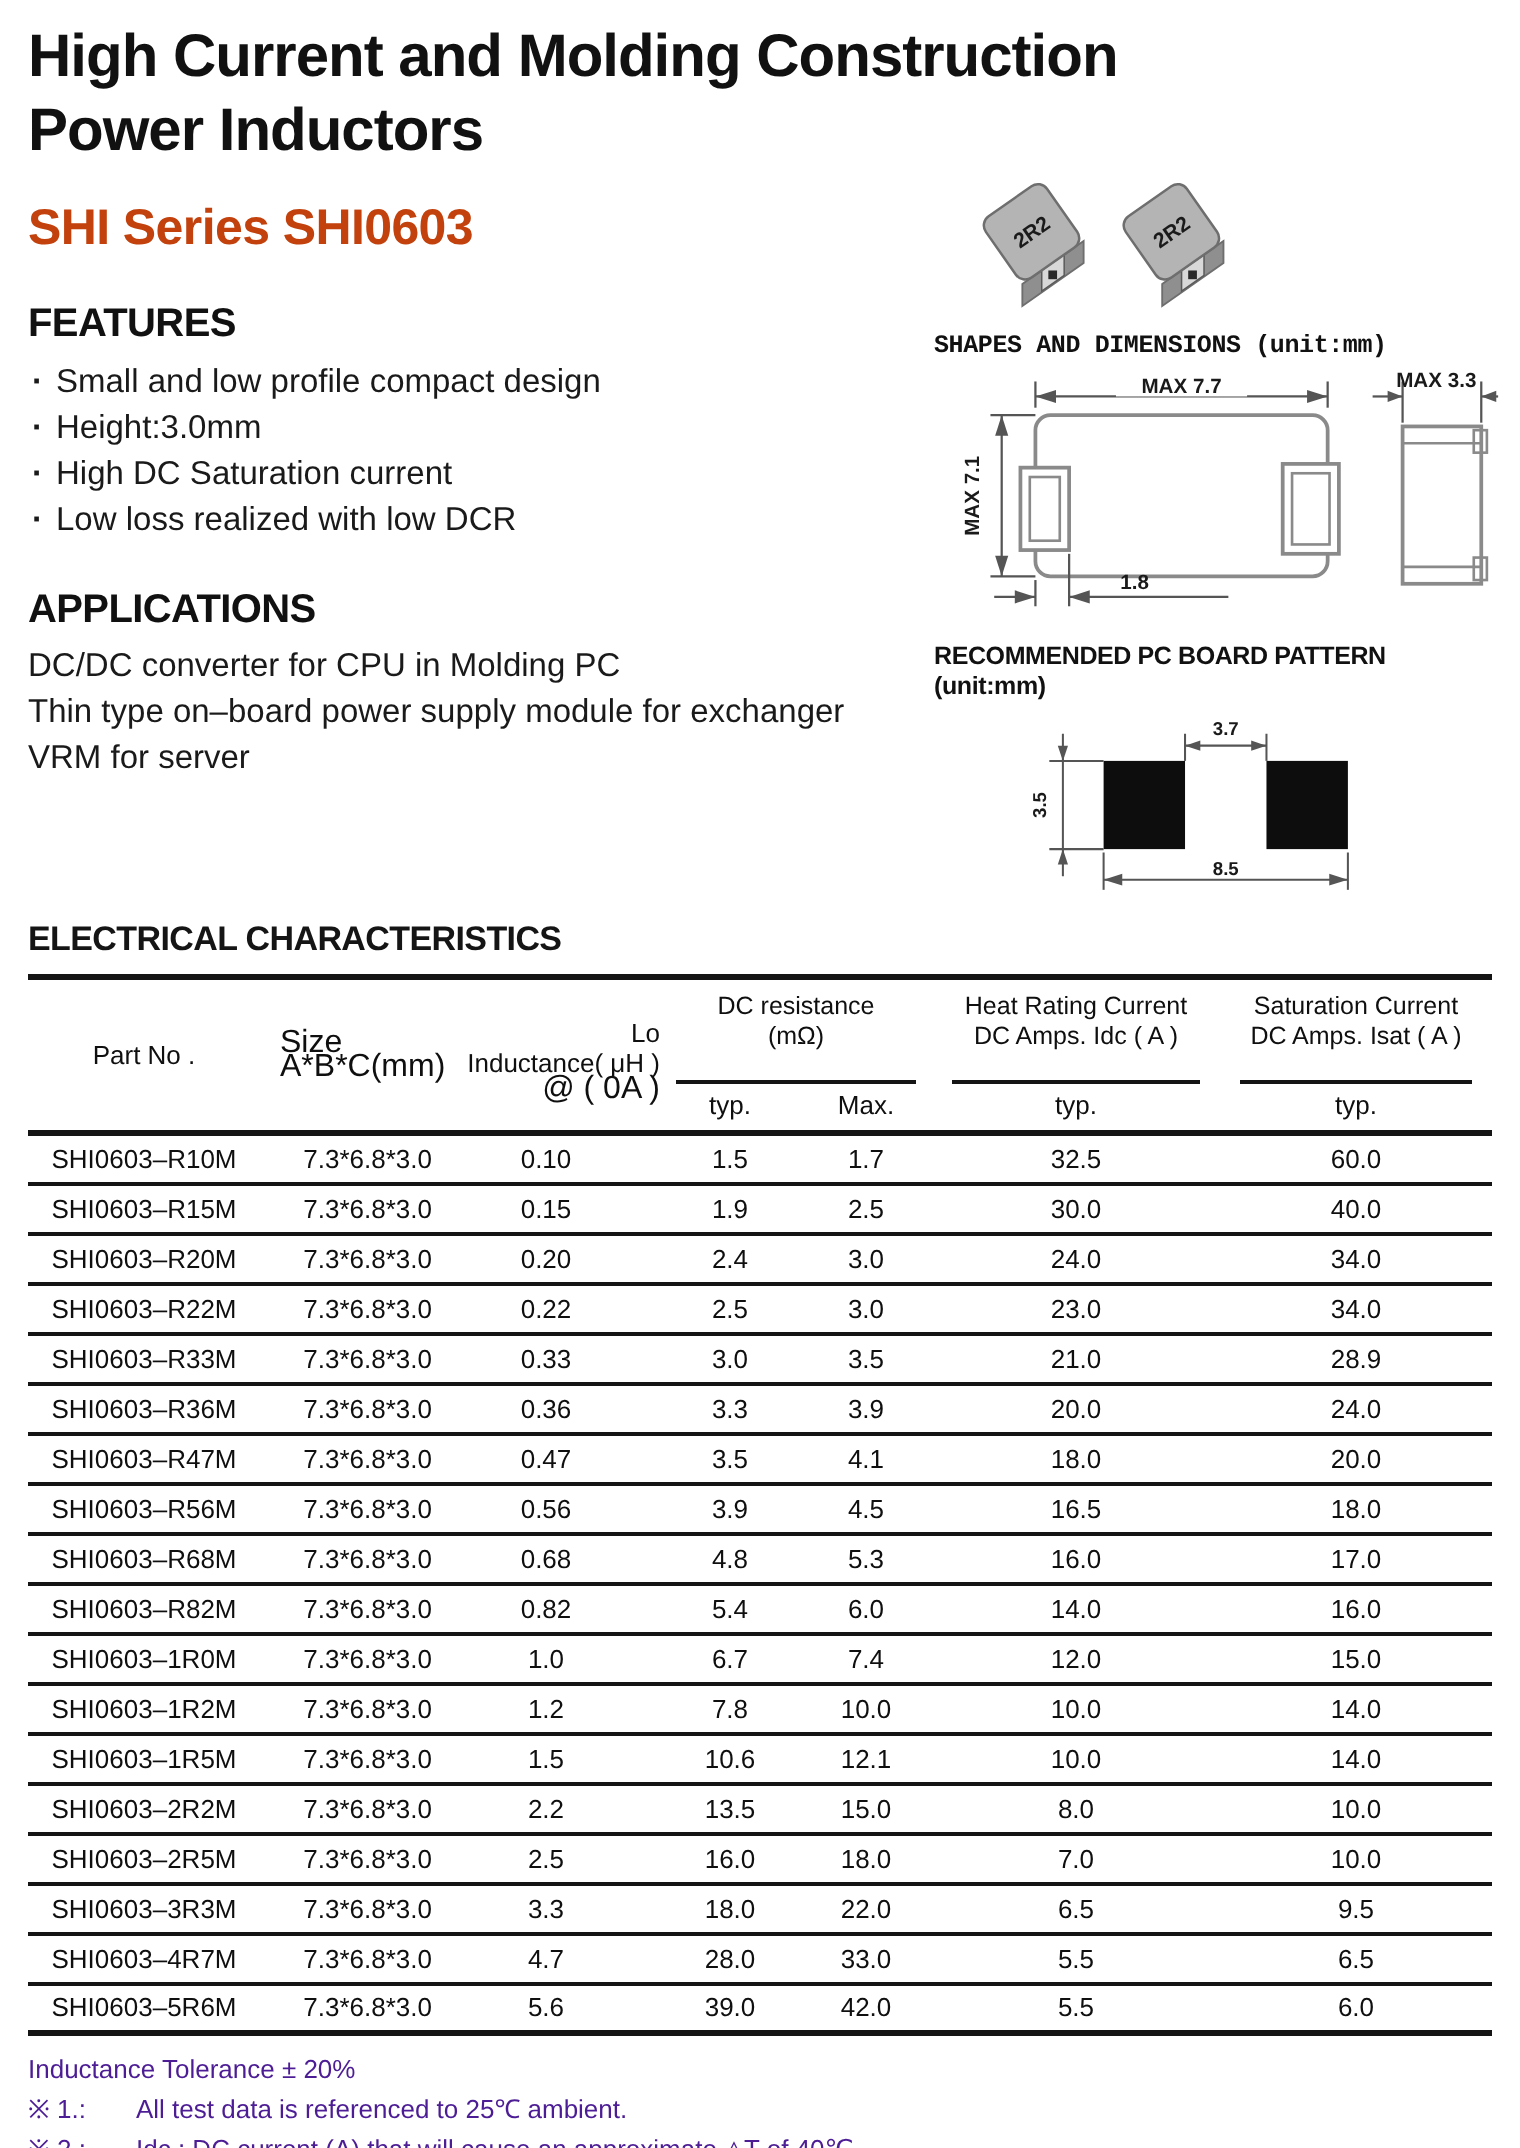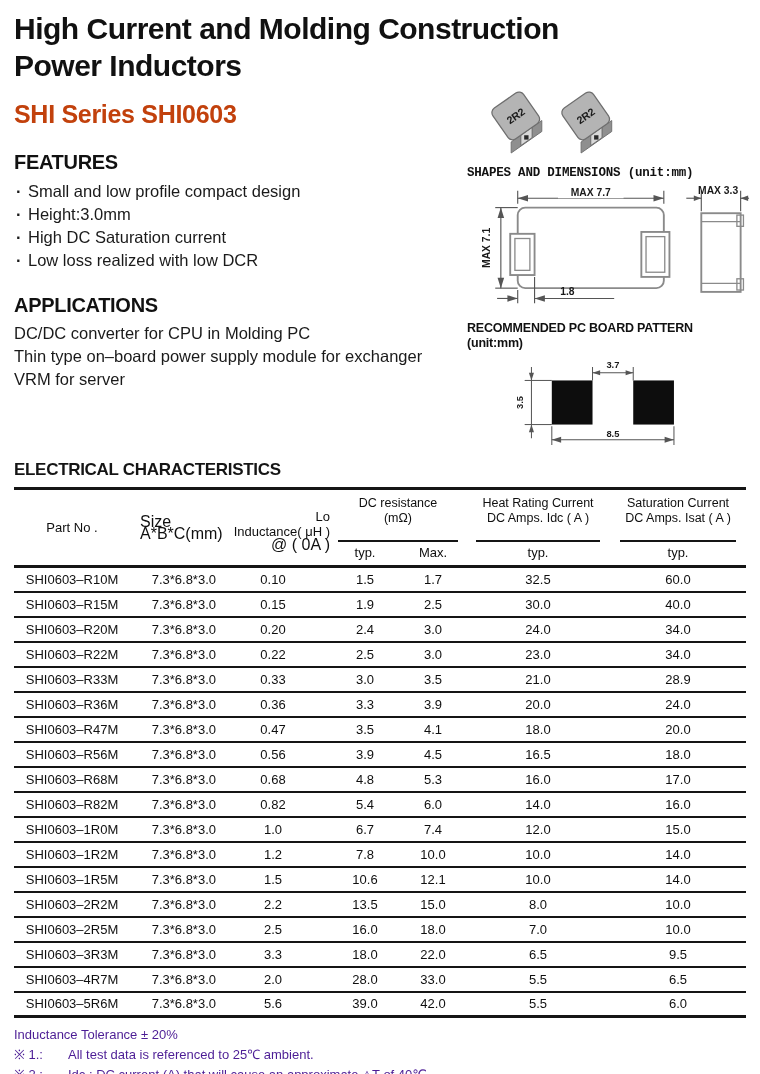--- a/index.html
+++ b/index.html
@@ -415,21 +415,21 @@
           <td class="c1">7.3*6.8*3.0</td>
           <td class="c2">3.3</td>
           <td class="c3">18.0</td>
           <td class="c4">22.0</td>
           <td class="c5">6.5</td>
           <td class="c6">9.5</td>
         </tr>
         <tr>
           <td class="c0">SHI0603–4R7M</td>
           <td class="c1">7.3*6.8*3.0</td>
-          <td class="c2">2.0</td>
+          <td class="c2">4.7</td>
           <td class="c3">28.0</td>
           <td class="c4">33.0</td>
           <td class="c5">5.5</td>
           <td class="c6">6.5</td>
         </tr>
         <tr>
           <td class="c0">SHI0603–5R6M</td>
           <td class="c1">7.3*6.8*3.0</td>
           <td class="c2">5.6</td>
           <td class="c3">39.0</td>

